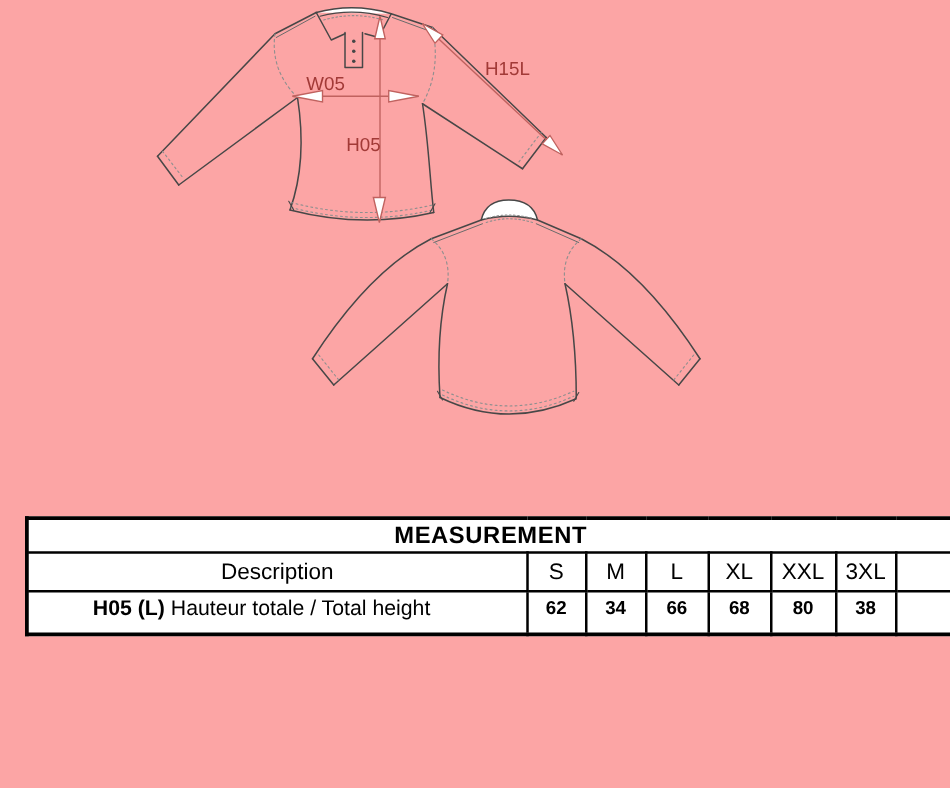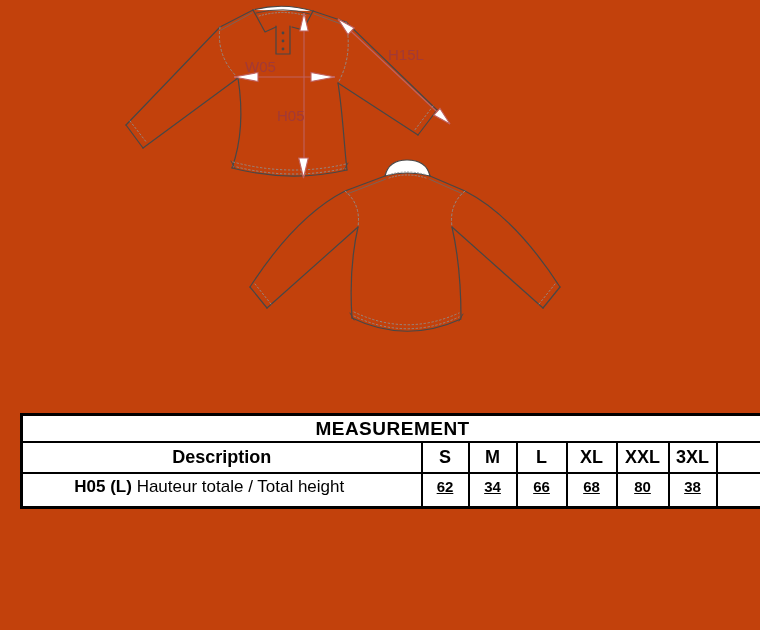--- a/index.html
+++ b/index.html
@@ -1,32 +1,32 @@
 <!DOCTYPE html>
 <html><head>
 <meta charset="utf-8">
 <style>
   html,body{margin:0;padding:0;background:#ffffff;}
   .page{
-    position:relative;width:760px;height:630px;background:#c2410c;
+    position:relative;width:760px;height:630px;background:#fca5a5;
     font-family:"Liberation Sans", sans-serif;overflow:hidden;
   }
   .drawing{position:absolute;left:0;top:0;}
   .dimlabel{font:15px "Liberation Sans", sans-serif;fill:#a23a37;}
   table.meas{
     position:absolute;left:20px;top:413px;width:744px;
     border-collapse:collapse;table-layout:fixed;background:#fff;
     border:3px solid #000;
   }
   table.meas th, table.meas td{border:2px solid #000;overflow:hidden;}
   th.title-cell{height:23px;font-size:19px;font-weight:bold;text-align:center;vertical-align:middle;letter-spacing:.5px;}
-  tr.cols th{height:27px;font-size:18px;font-weight:bold;text-align:center;vertical-align:middle;}
+  tr.cols th{height:27px;font-size:18px;font-weight:normal;text-align:center;vertical-align:middle;}
   td.desc{font-size:17px;line-height:21px;vertical-align:top;text-align:center;padding:2px 30px 2px 5px;}
   td.desc .code{font-weight:bold;}
-  td.val{font-size:15px;font-weight:bold;text-align:center;vertical-align:top;padding-top:4px;text-decoration:underline;}
+  td.val{font-size:15px;font-weight:bold;text-align:center;vertical-align:top;padding-top:4px;}
   tr.r-h05 td{height:27px;}
   tr.r-w05 td{height:62px;}
   tr.r-h15l td{height:43px;}
 </style>
 </head>
 <body>
 
 <div class="page">
 
   <svg class="drawing" width="760" height="410" viewBox="0 0 760 410">

